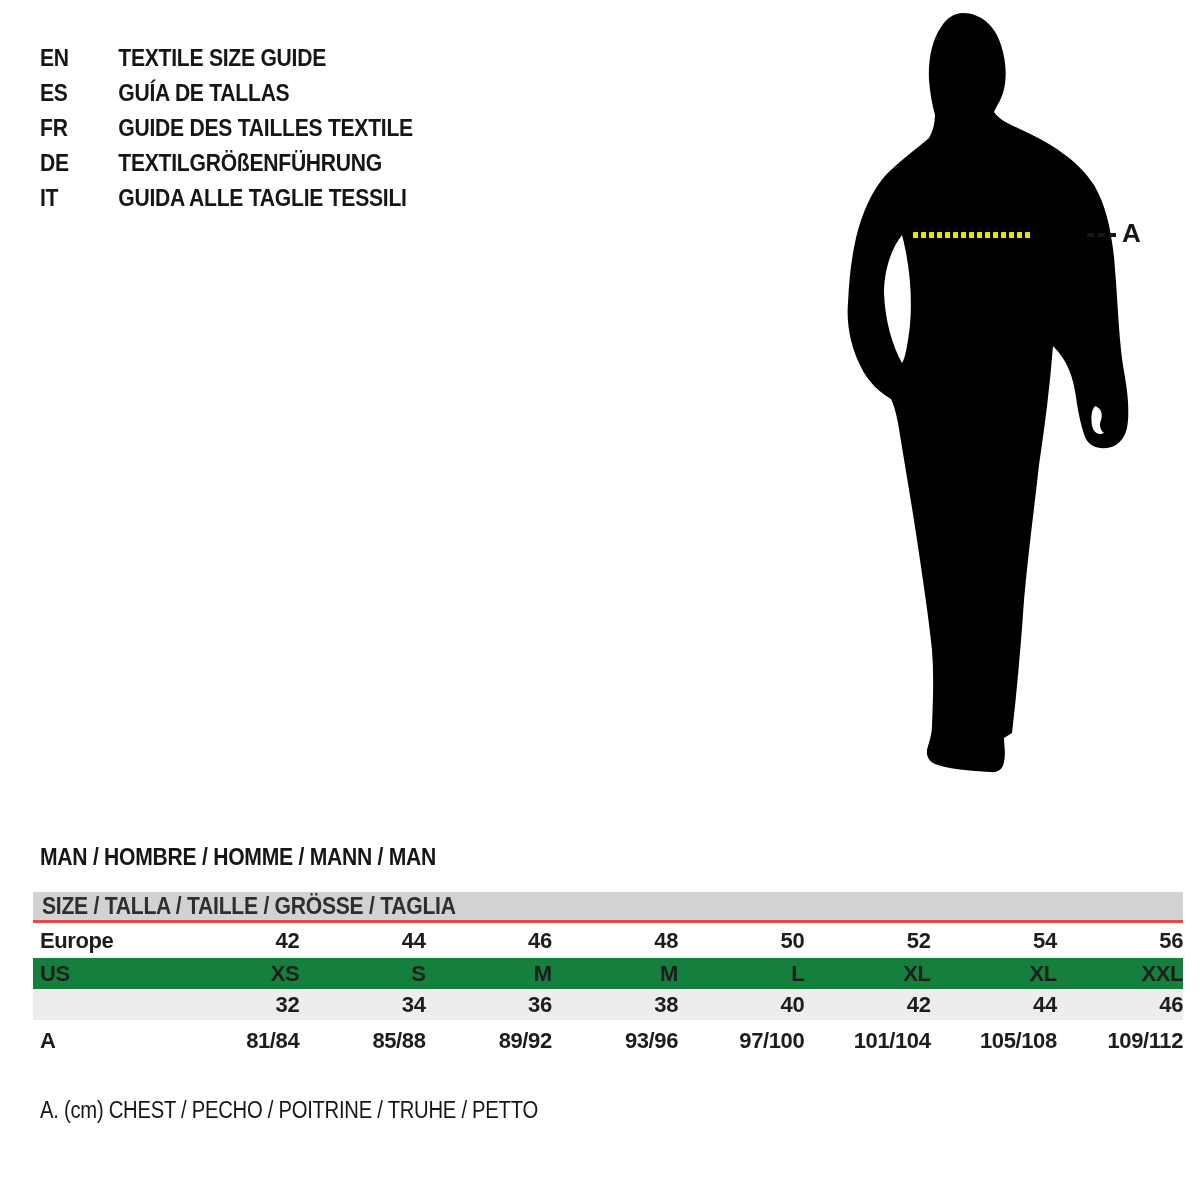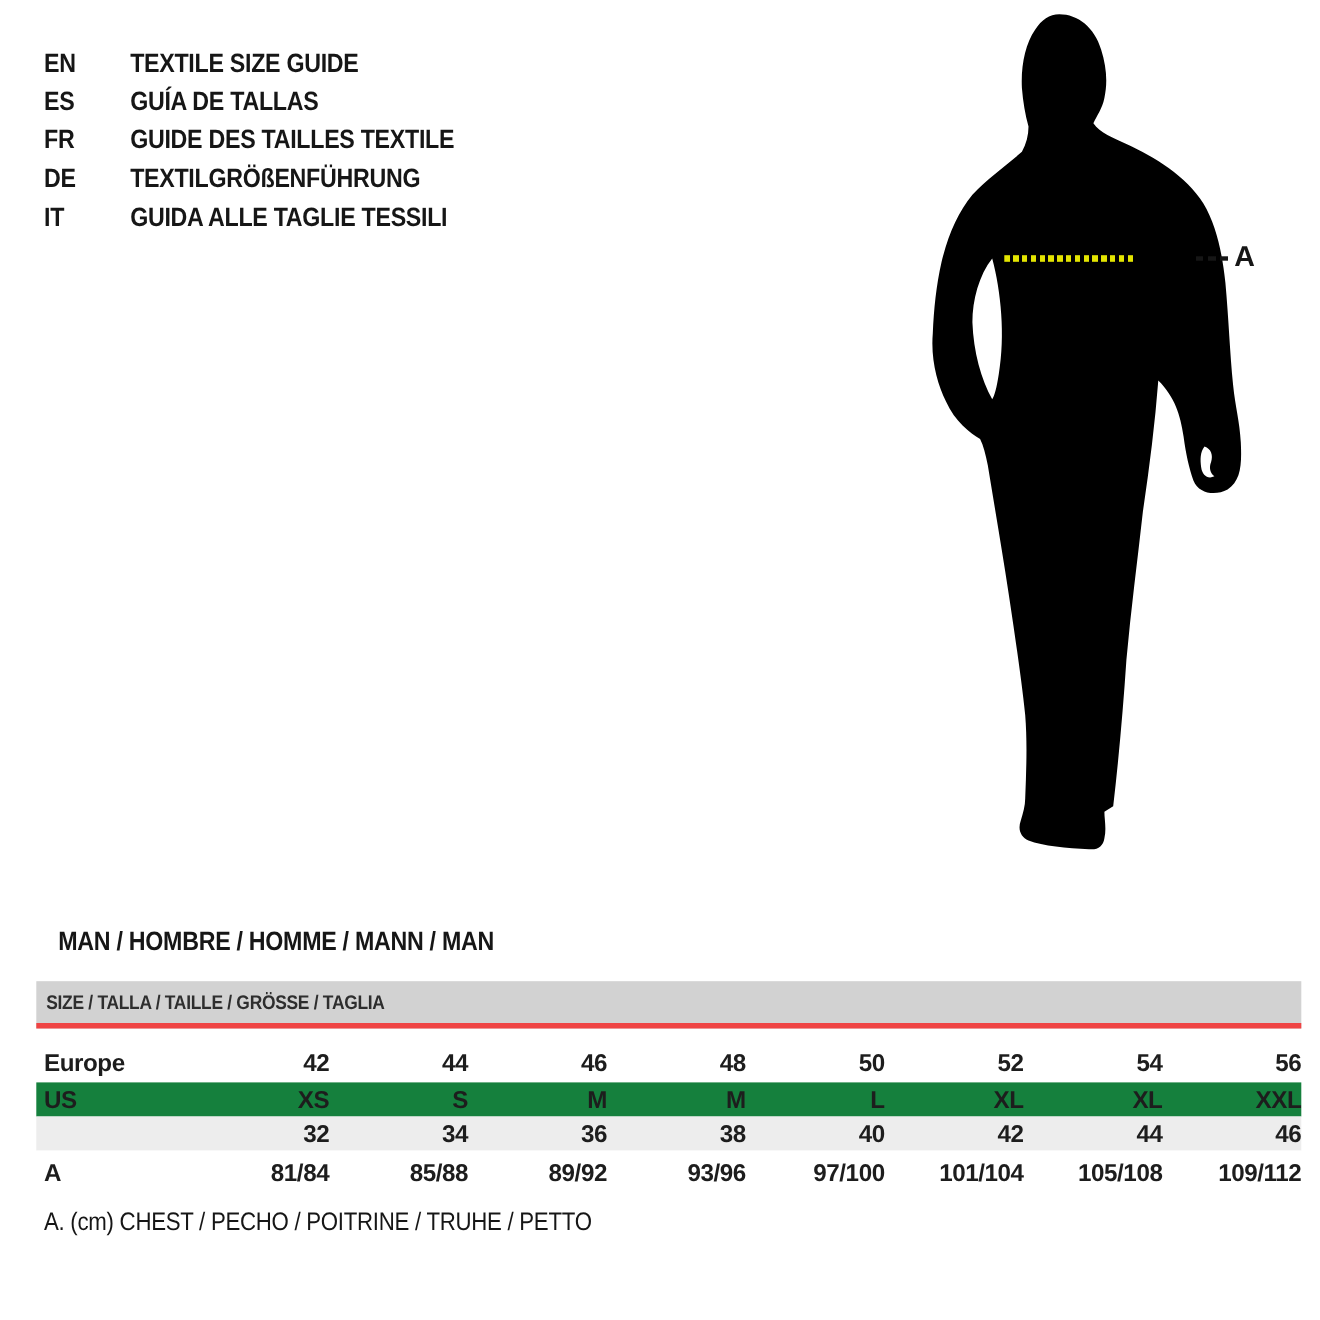--- a/index.html
+++ b/index.html
@@ -28,32 +28,32 @@
   .figure-area { position:absolute; left:840px; top:5px; width:300px; height:785px; }
   .figure-area svg { display:block; width:100%; height:100%; }
   .chest-line { position:absolute; left:913px; top:232px; width:119px; height:6px;
                 background:repeating-linear-gradient(to right, #e3e400 0 5px, transparent 5px 8px); }
   .leader-dashes { position:absolute; left:1087px; top:233px; width:31px; height:4px;
                 background:repeating-linear-gradient(to right, #161616 0 7px, transparent 7px 11px); }
   .measure-label { position:absolute; left:1122px; top:218px; font-size:26px; font-weight:700; }
 
   
   .section-title { position:absolute; left:40px; top:843px; font-size:24px; font-weight:700;
-                   letter-spacing:-0.3px;margin-left:13px; }
+                   letter-spacing:-0.3px; }
 
   
   .size-table { position:absolute; left:33px; top:892px; width:1150px; }
-  .table-band { height:43px; background:#d2d2d2; border-bottom:5px solid #ef4444;
+  .table-band { height:31px; background:#d2d2d2; border-bottom:3px solid #ef4444;
                 padding-left:9px; display:flex; align-items:center;
-                font-size:18px; font-weight:700; color:#2e2e2e; letter-spacing:-0.3px; }
+                font-size:24px; font-weight:700; color:#2e2e2e; letter-spacing:-0.3px; }
   .trow { display:grid; grid-template-columns:140px repeat(8, 1fr); align-items:center;
           font-size:22px; font-weight:700; letter-spacing:-0.4px; color:#1d1d1d; }
   .trow .tlabel { padding-left:7px; text-align:left; }
   .trow .tcell { text-align:right; }
-  .row-europe { height:35px; background:#ffffff;margin-top:14px; }
+  .row-europe { height:35px; background:#ffffff; }
   .row-us     { height:31px; background:#15803d; }
   .row-uk     { height:31px; background:#ededed; }
   .row-a      { height:42px; background:#ffffff; }
 
   
   .footnote { position:absolute; left:40px; top:1097px; font-size:23px; font-weight:400;
               letter-spacing:-0.3px; }
 </style>
 </head>
 <body>

